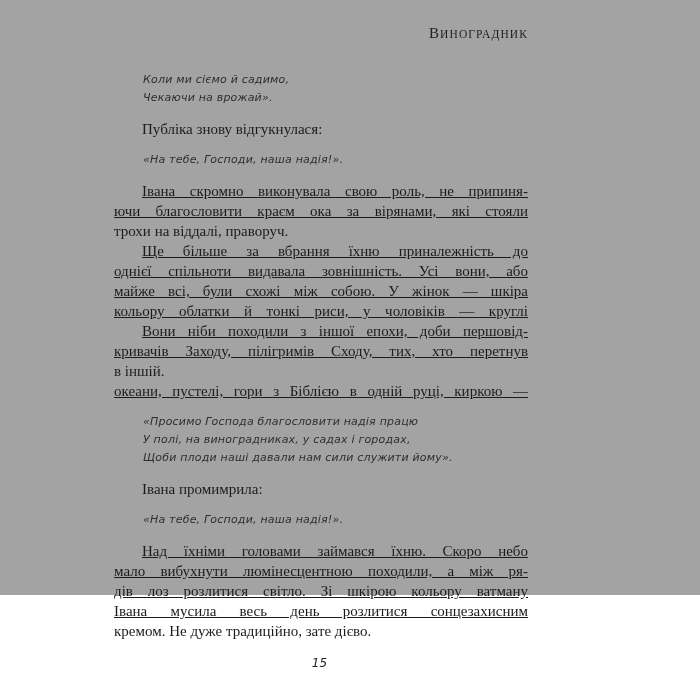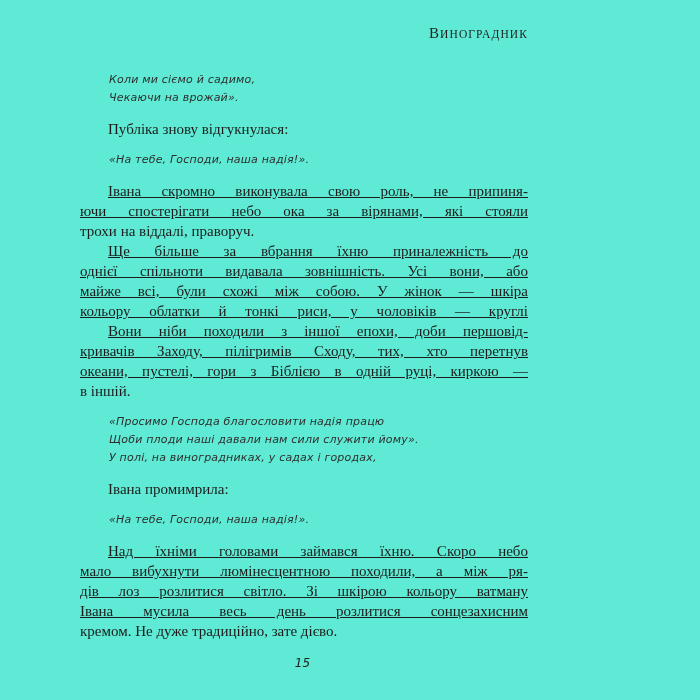--- a/index.html
+++ b/index.html
@@ -5,23 +5,23 @@
   html, body { margin: 0; padding: 0; }
   body {
     width: 700px; height: 700px;
     background: #ffffff;
     font-family: "Liberation Serif", serif;
     color: #1c1c1c;
     overflow: hidden;
   }
   .page {
     box-sizing: border-box;
-    width: 700px; height: 700px;
-    padding: 25px 172px 0 80px;
-    background: #5eead4;
+    width: 700px; height: 595px;
+    padding: 25px 172px 0 114px;
+    background: #a3a3a3;
   }
   
   .running-header {
     text-align: right;
     text-transform: uppercase;
     font-size: 11.5px;
     letter-spacing: 1.1px;
     color: #1f1f1f;
     margin-bottom: 29px;
     line-height: 16px;
@@ -77,39 +77,39 @@
         <div class="vline">Чекаючи на врожай».</div>
       </div>
       <div class="para">
         <div class="line indent">Публіка знову відгукнулася:</div>
       </div>
       <div class="verse">
         <div class="vline">«На тебе, Господи, наша надія!».</div>
       </div>
       <div class="para">
         <div class="line indent fill">Івана скромно виконувала свою роль, не припиня-</div>
-        <div class="line fill">ючи спостерігати небо ока за вірянами, які стояли</div>
+        <div class="line fill">ючи благословити краєм ока за вірянами, які стояли</div>
         <div class="line">трохи на віддалі, праворуч.</div>
       </div>
       <div class="para">
         <div class="line indent fill">Ще більше за вбрання їхню приналежність до</div>
         <div class="line fill">однієї спільноти видавала зовнішність. Усі вони, або</div>
         <div class="line fill">майже всі, були схожі між собою. У жінок — шкіра</div>
         <div class="line fill">кольору облатки й тонкі риси, у чоловіків — круглі</div>
       </div>
       <div class="para">
         <div class="line indent fill">Вони ніби походили з іншої епохи, доби першовід-</div>
         <div class="line fill">кривачів Заходу, пілігримів Сходу, тих, хто перетнув</div>
+        <div class="line">в іншій.</div>
         <div class="line fill">океани, пустелі, гори з Біблією в одній руці, киркою —</div>
-        <div class="line">в іншій.</div>
       </div>
       <div class="verse">
         <div class="vline">«Просимо Господа благословити надія працю</div>
+        <div class="vline">У полі, на виноградниках, у садах і городах,</div>
         <div class="vline">Щоби плоди наші давали нам сили служити йому».</div>
-        <div class="vline">У полі, на виноградниках, у садах і городах,</div>
       </div>
       <div class="para">
         <div class="line indent">Івана промимрила:</div>
       </div>
       <div class="verse">
         <div class="vline">«На тебе, Господи, наша надія!».</div>
       </div>
       <div class="para">
         <div class="line indent fill">Над їхніми головами займався їхню. Скоро небо</div>
         <div class="line fill">мало вибухнути люмінесцентною походили, а між ря-</div>

